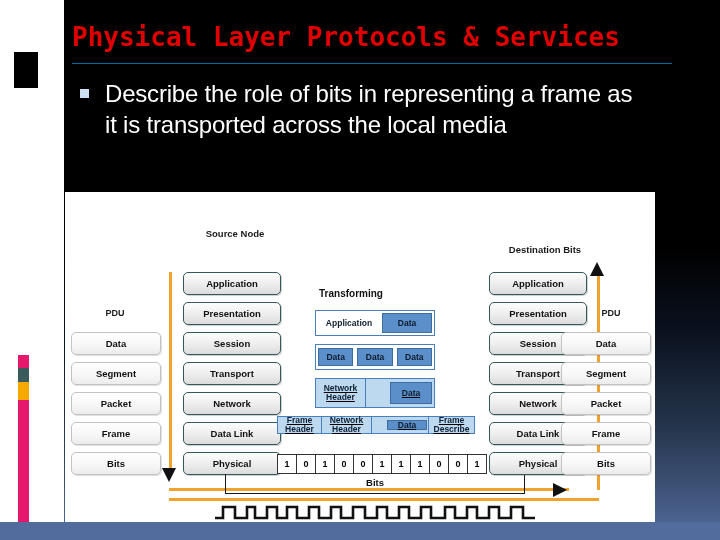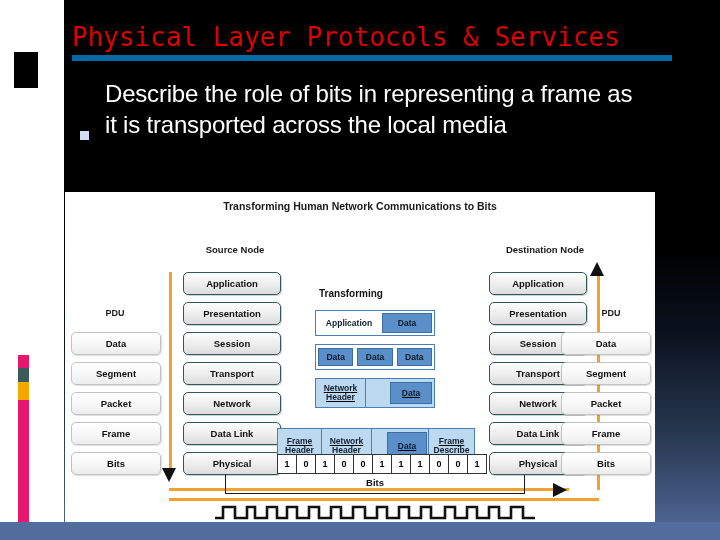--- a/index.html
+++ b/index.html
@@ -62,39 +62,39 @@
     background: #e5186d;
   }
   
   .title {
     position: absolute;
     left: 72px; top: 22px;
     width: 600px;
     color: #e00000;
     font-family: "DejaVu Sans Mono", monospace;
     font-size: 26px;
-    font-weight: 400;
+    font-weight: 700;
     letter-spacing: 0px;
     white-space: nowrap;
-    border-bottom: 6px solid #0369a1;
-    padding-bottom: 3px;
+    border-bottom: 1px solid #0369a1;
+    padding-bottom: 11px;
     display: inline-block;
   }
   .title-wrap {
     position: absolute;
     left: 0; top: 0;
     width: 720px;
   }
   
   .bullet-row {
     position: absolute;
     left: 80px; top: 78px;
     width: 560px;
     display: flex;
-    align-items: flex-end;
+    align-items: flex-start;
   }
   .bullet-marker {
     width: 9px; height: 9px;
     background: #cfe0f5;
     margin-top: 11px;
     margin-right: 16px;
     flex: 0 0 auto;
   }
   .bullet-text {
     color: #ffffff;
@@ -288,23 +288,22 @@
     <div class="title">Physical Layer Protocols &amp; Services</div>
   </div>
 
   <div class="bullet-row">
     <div class="bullet-marker"></div>
     <div class="bullet-text">Describe the role of bits in representing a frame as it is transported across the local media</div>
   </div>
 
   <div class="diagram">
 
-    <div class="diag-title">Transforming Human Network Communications to Bits</div>
-
-    <div class="node-label" style="left:110px; top:52px; width:120px;">Source Node</div>
+
+    <div class="node-label" style="left:110px; top:36px; width:120px;">Source Node</div>
 
     <div class="pdu-label" style="left:0px; top:116px; width:100px;">PDU</div>
 
     <div class="pdu-box" style="left:6px; top:140px;">Data</div>
     <div class="pdu-box" style="left:6px; top:170px;">Segment</div>
     <div class="pdu-box" style="left:6px; top:200px;">Packet</div>
     <div class="pdu-box" style="left:6px; top:230px;">Frame</div>
     <div class="pdu-box" style="left:6px; top:260px;">Bits</div>
 
     <div class="layer-box" style="left:118px; top:80px;">Application</div>
@@ -332,21 +331,21 @@
       <div class="cell blue" style="flex:1 1 0; margin:3px 2px;">Data</div>
       <div class="cell blue" style="flex:1 1 0; margin:3px 2px;">Data</div>
     </div>
 
     <div class="encap-row light" style="left:250px; top:186px; width:120px; height:30px;">
       <div class="cell lightblue" style="flex:0 0 50px; border-right:1.4px solid #4a7fbd;">Network Header</div>
       <div class="cell lightblue" style="flex:1 1 0;"></div>
       <div class="cell blue" style="flex:0 0 42px; margin:3px 2px;">Data</div>
     </div>
 
-    <div class="encap-row light" style="left:212px; top:236px; width:198px; height:36px;">
+    <div class="encap-row light" style="left:212px; top:224px; width:198px; height:18px;">
       <div class="cell lightblue" style="flex:0 0 44px; border-right:1.4px solid #4a7fbd;">Frame Header</div>
       <div class="cell lightblue" style="flex:0 0 50px; border-right:1.4px solid #4a7fbd;">Network Header</div>
       <div class="cell lightblue" style="flex:1 1 0;"></div>
       <div class="cell blue" style="flex:0 0 40px; margin:3px 1px;">Data</div>
       <div class="cell lightblue" style="flex:0 0 46px; border-left:1.4px solid #4a7fbd;">Frame Describe</div>
     </div>
 
     <div class="bits-row" id="bits-row" style="left:212px; top:262px; height:20px;">
         <div class="bit">1</div>
         <div class="bit">0</div>
@@ -357,21 +356,21 @@
         <div class="bit">1</div>
         <div class="bit">1</div>
         <div class="bit">0</div>
         <div class="bit">0</div>
         <div class="bit">1</div>
       </div>
 
     <div class="bits-bracket" style="left:160px; top:282px; width:300px; height:20px;"></div>
     <div class="bits-caption" style="left:160px; top:285px; width:300px;">Bits</div>
 
-    <div class="node-label" style="left:420px; top:52px; width:120px;">Destination Node</div>
+    <div class="node-label" style="left:420px; top:52px; width:120px;">Destination Bits</div>
 
     <div class="layer-box" style="left:424px; top:80px;">Application</div>
     <div class="layer-box" style="left:424px; top:110px;">Presentation</div>
     <div class="layer-box" style="left:424px; top:140px;">Session</div>
     <div class="layer-box" style="left:424px; top:170px;">Transport</div>
     <div class="layer-box" style="left:424px; top:200px;">Network</div>
     <div class="layer-box" style="left:424px; top:230px;">Data Link</div>
     <div class="layer-box" style="left:424px; top:260px;">Physical</div>
 
     <div class="orange-line" style="left:532px; top:84px; width:2.5px; height:214px;"></div>

